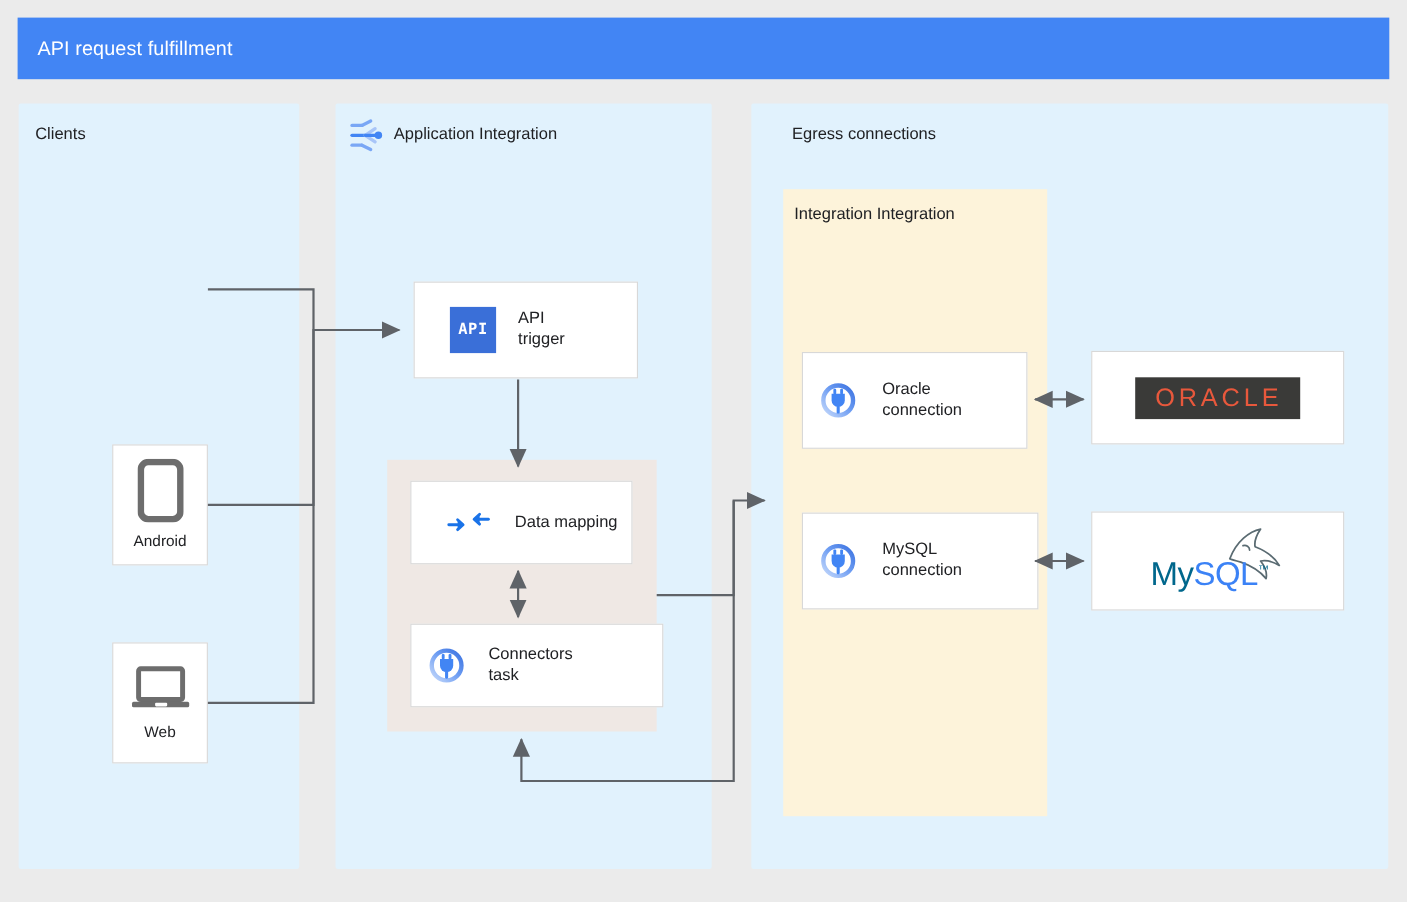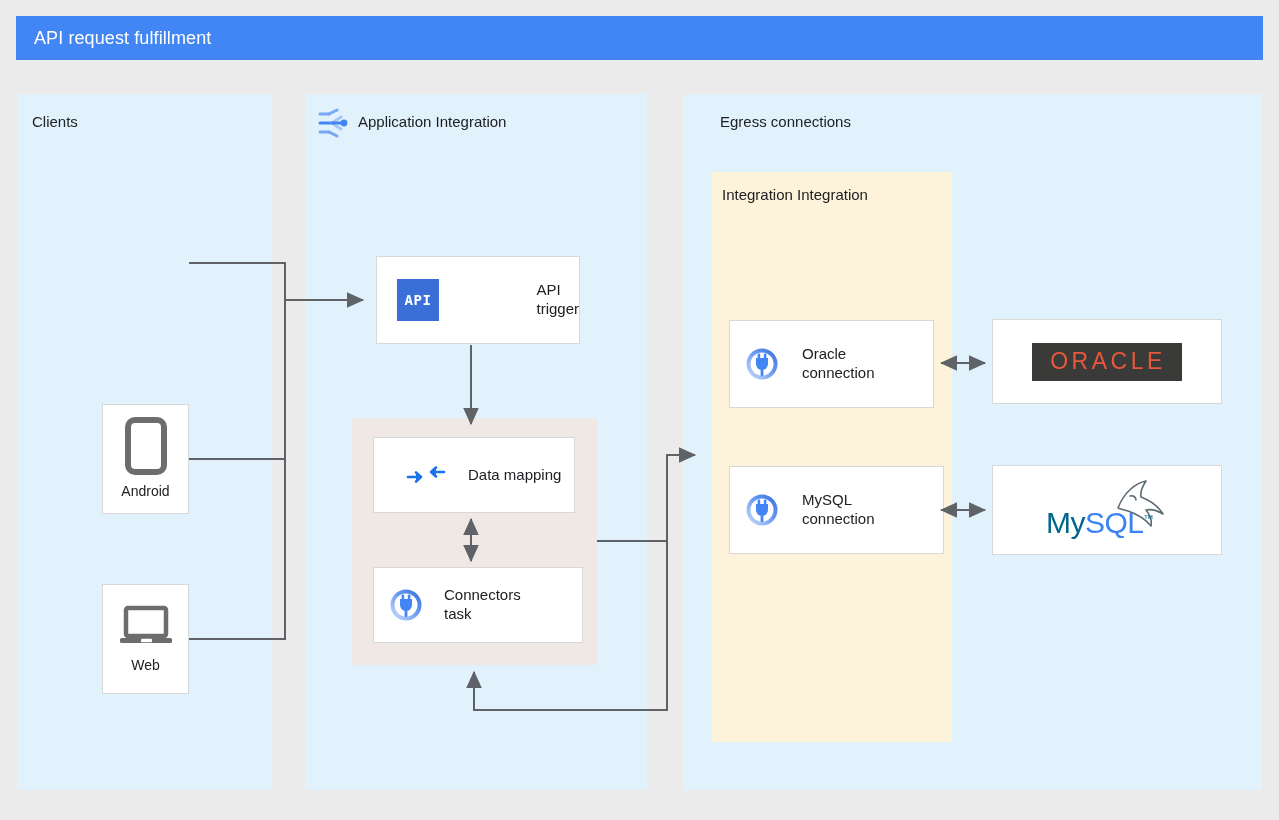--- a/index.html
+++ b/index.html
@@ -6,21 +6,21 @@
   html, body {
     width: 1279px; height: 820px;
     background: #ebebeb;
     font-family: "Liberation Sans", sans-serif;
     overflow: hidden;
   }
   #root { position: relative; width: 1279px; height: 820px; }
 
   .title-bar {
     position: absolute; left: 16px; top: 16px;
-    width: 1247px; height: 44px;
+    width: 1247px; height: 56px;
     background: #4285f4;
     display: flex; align-items: center;
   }
   .title-bar .title-text {
     color: #ffffff; font-size: 18px; padding-left: 18px; letter-spacing: .1px;
   }
 
   .panel {
     position: absolute;
     background: #e1f2fd;
@@ -127,21 +127,21 @@
         <path d="M14 27 L22 31" stroke="#7aa7f5"></path>
         <path d="M17 18 L26 12" stroke="#a8c5f8"></path>
         <path d="M17 18 L26 24" stroke="#a8c5f8"></path>
         <path d="M17 18 L27 18"></path>
       </g>
       <circle cx="29" cy="18" r="3.4" fill="#4285f4"></circle>
     </svg>
   </span>
   <div class="panel-label" style="left:358px; top:113px;">Application Integration</div>
 
-  <div class="card" style="left:376px; top:256px; width:204px; height:88px; padding-left:20px;justify-content:space-between;">
+  <div class="card" style="left:376px; top:256px; width:204px; height:88px; padding-left:32px;">
     <span class="icon-slot api-badge">
       <span>API</span>
     </span>
     <span class="card-label" style="margin-left:20px;">API<br>trigger</span>
   </div>
 
   <div class="group-box" style="left:352px; top:418px; width:245px; height:247px;"></div>
 
   <div class="card" style="left:373px; top:437px; width:202px; height:76px; padding-left:32px;">
     <span class="icon-slot" style="width:40px;">
@@ -150,21 +150,21 @@
           <path d="M2 13 L14 13"></path>
           <path d="M10 8.5 L15 13 L10 17.5" fill="#1a73e8" stroke-linejoin="round"></path>
           <path d="M38 8 L26 8"></path>
           <path d="M30 3.5 L25 8 L30 12.5" fill="#1a73e8" stroke-linejoin="round"></path>
         </g>
       </svg>
     </span>
     <span class="card-label" style="margin-left:22px;">Data mapping</span>
   </div>
 
-  <div class="card" style="left:373px; top:567px; width:210px; height:76px; padding-left:14px;">
+  <div class="card" style="left:373px; top:567px; width:230px; height:76px; padding-left:14px;">
     <span class="icon-slot">
       <svg width="36" height="36" viewBox="0 0 36 36">
         <defs>
           <linearGradient id="plugGrad1" x1="0" y1="1" x2="1" y2="0">
             <stop offset="0%" stop-color="#c5d9fb"></stop>
             <stop offset="55%" stop-color="#6b9bf2"></stop>
             <stop offset="100%" stop-color="#3b72e0"></stop>
           </linearGradient>
         </defs>
         <circle cx="18" cy="18" r="13.5" fill="none" stroke="url(#plugGrad1)" stroke-width="4"></circle>

